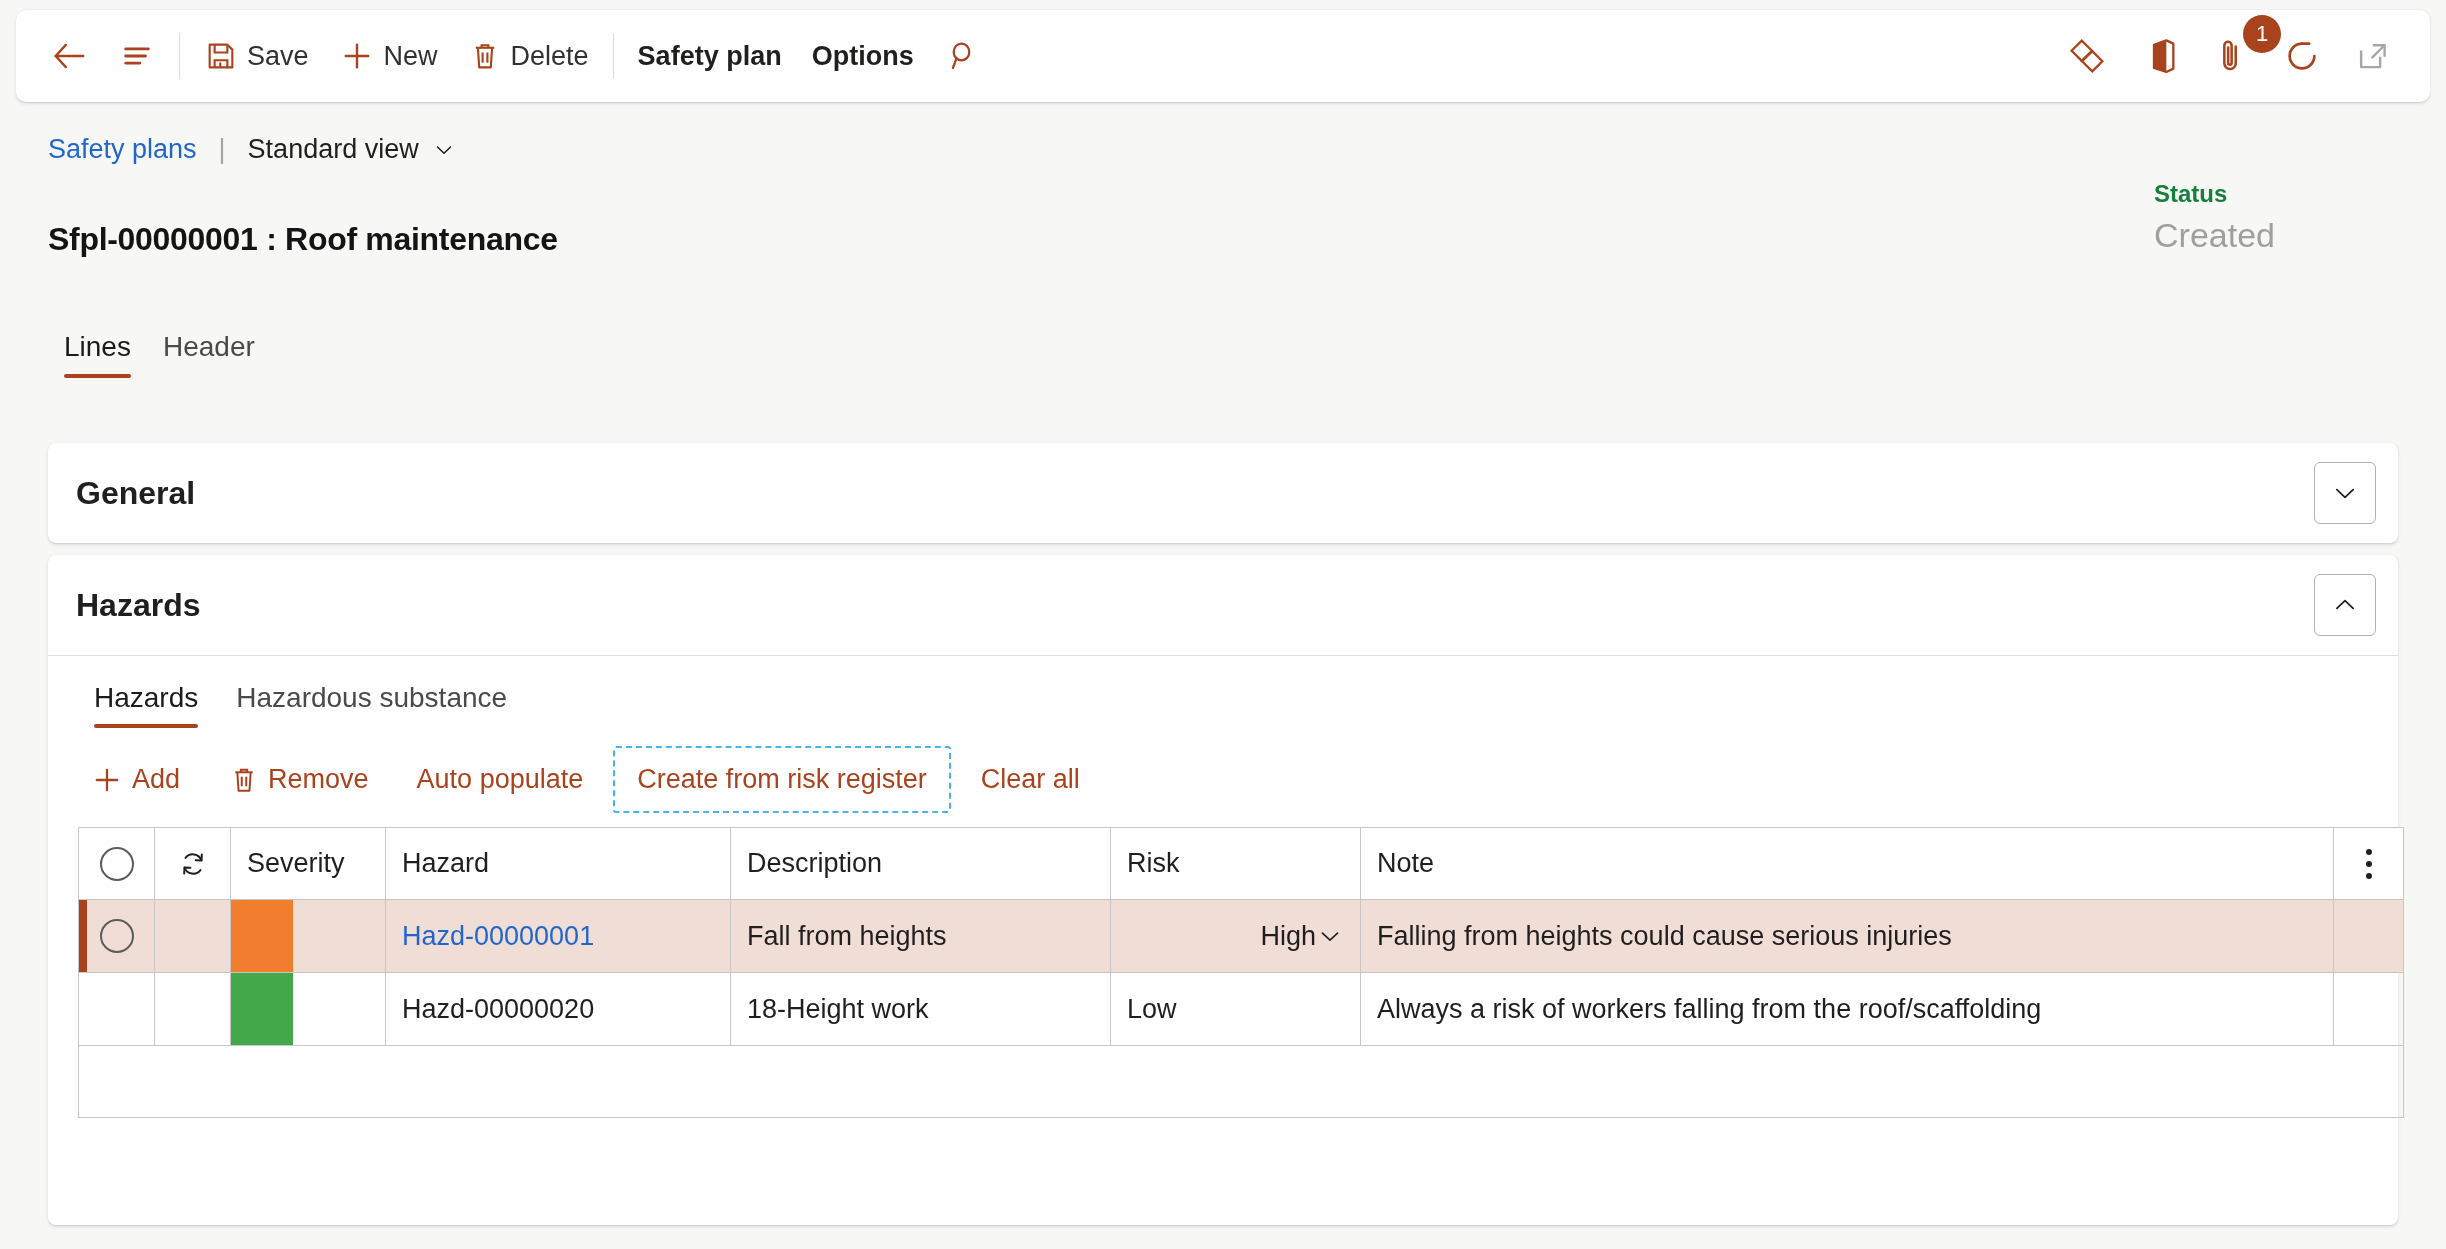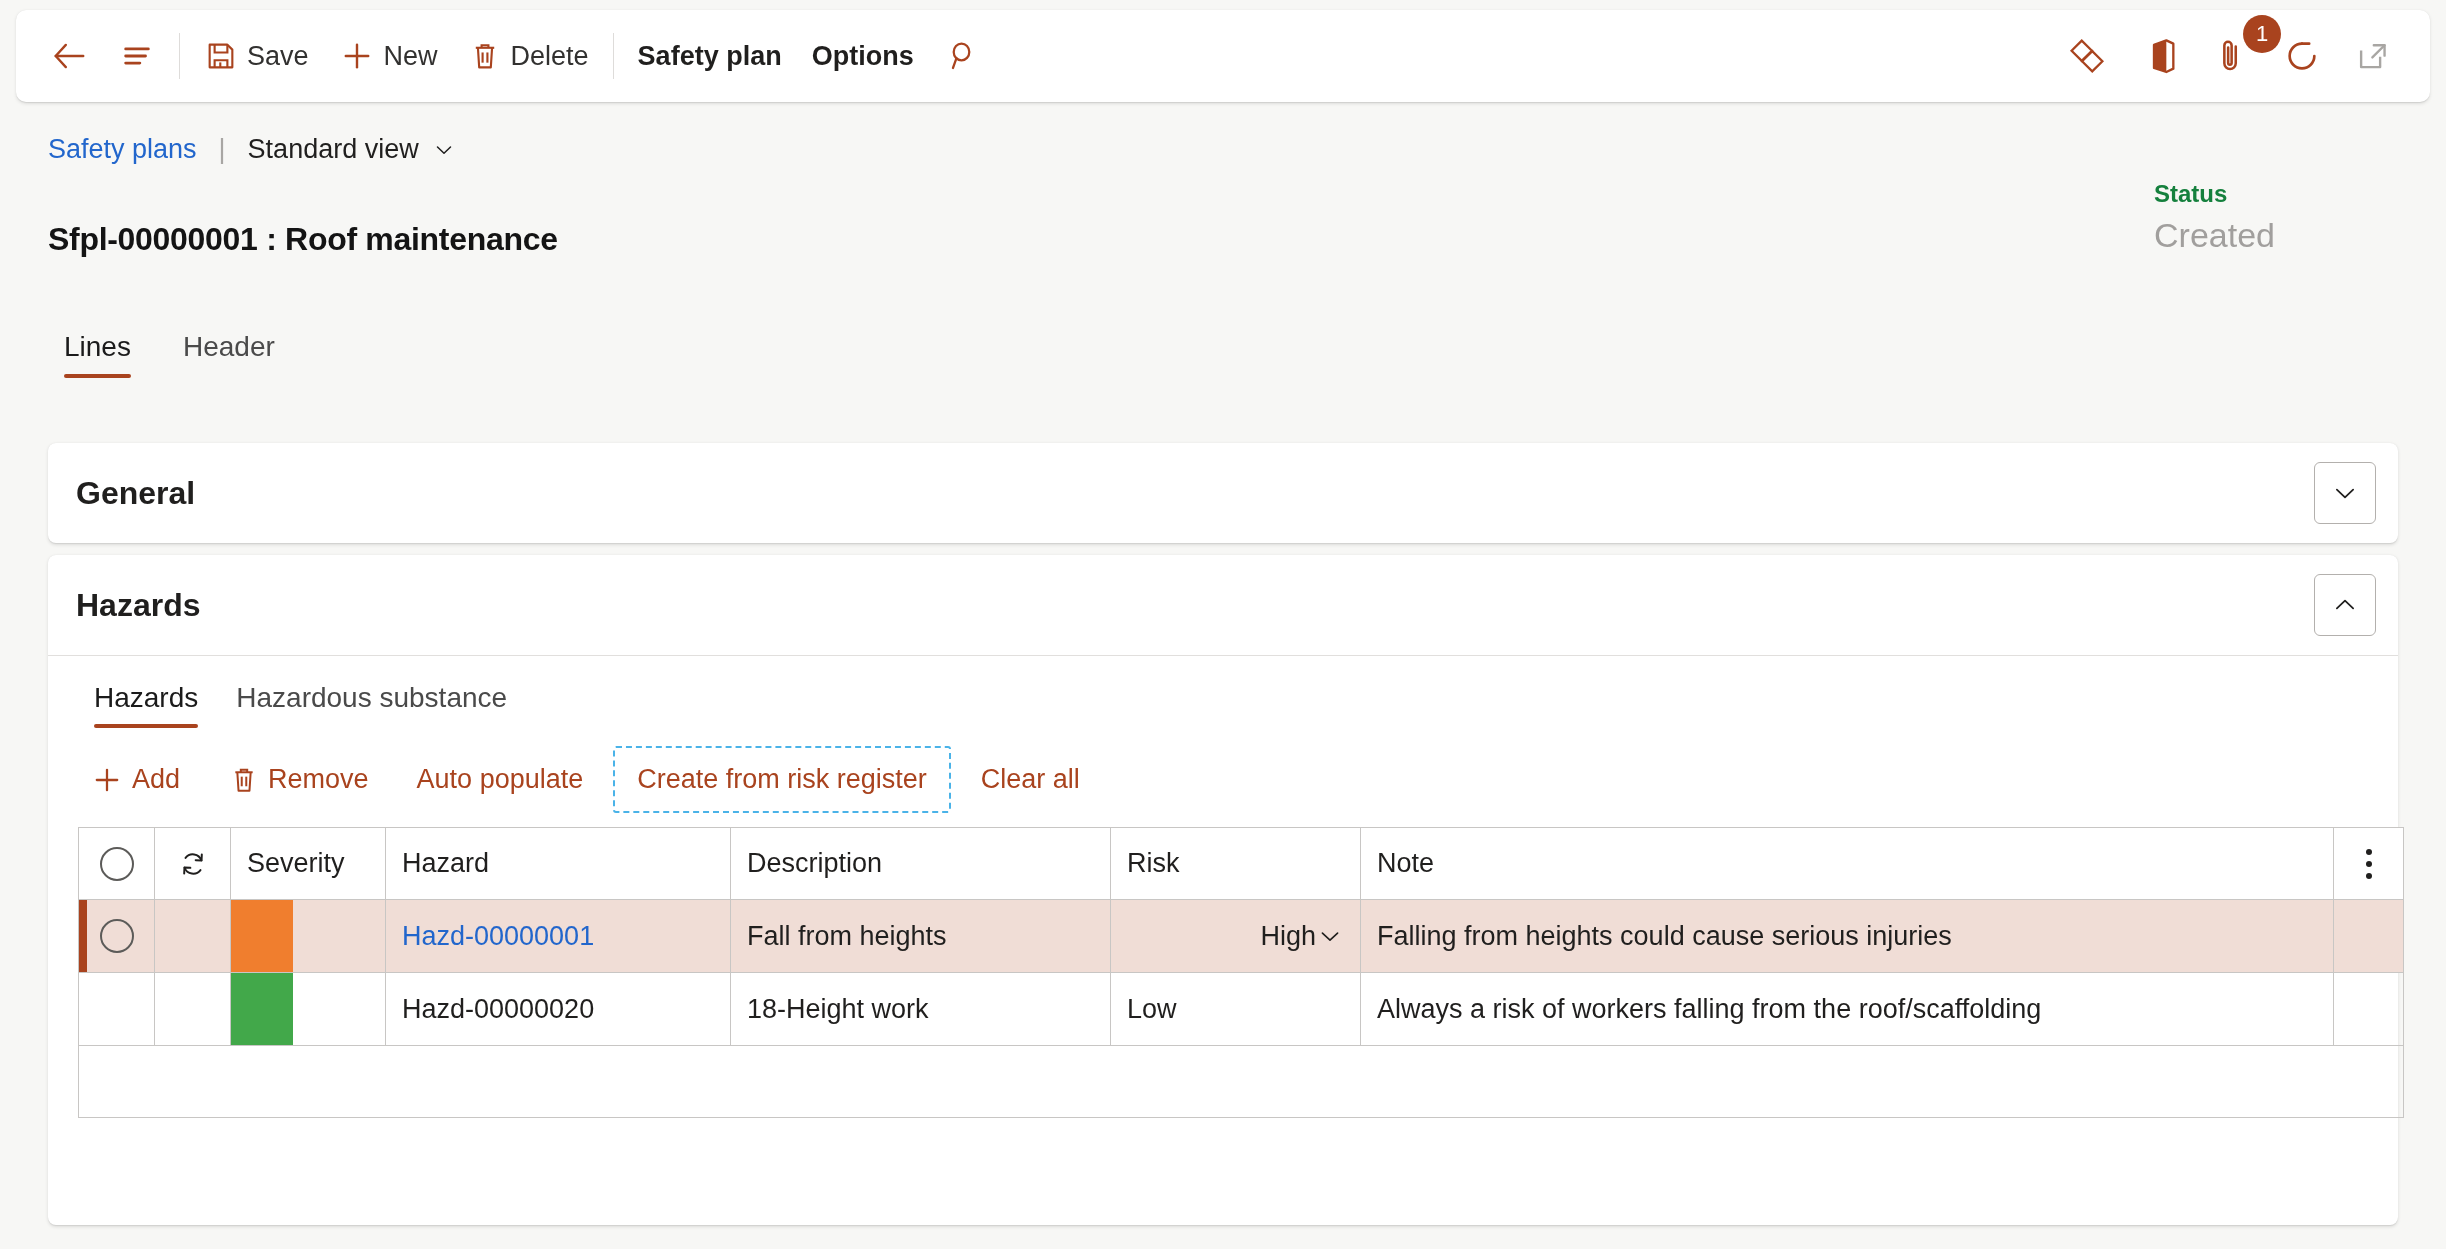--- a/index.html
+++ b/index.html
@@ -50,21 +50,21 @@
   .page-title {
     position: absolute; left: 48px; top: 221px;
     font-size: 32px; font-weight: 700; color: #141414;
     letter-spacing: -.3px;
   }
   .status-block { position: absolute; right: 62px; top: 180px; text-align: left; width: 230px; }
   .status-label { font-size: 24px; font-weight: 700; color: #15803d; }
   .status-value { font-size: 34px; color: #a19f9d; margin-top: 8px; }
 
   
-  .pagetabs { position: absolute; left: 50px; top: 325px; display: flex; gap: 24px; }
+  .pagetabs { position: absolute; left: 50px; top: 325px; display: flex; gap: 4px; }
   .ptab {
     font-size: 28px; color: #4a4a4a; padding: 6px 14px 18px 14px;
     cursor: pointer; position: relative;
   }
   .ptab.active { color: #1b1b1b; }
   .ptab.active::after {
     content:""; position: absolute; left: 14px; right: 14px; bottom: 3px;
     height: 4px; background: #a9431e; border-radius: 2px;
   }
 

